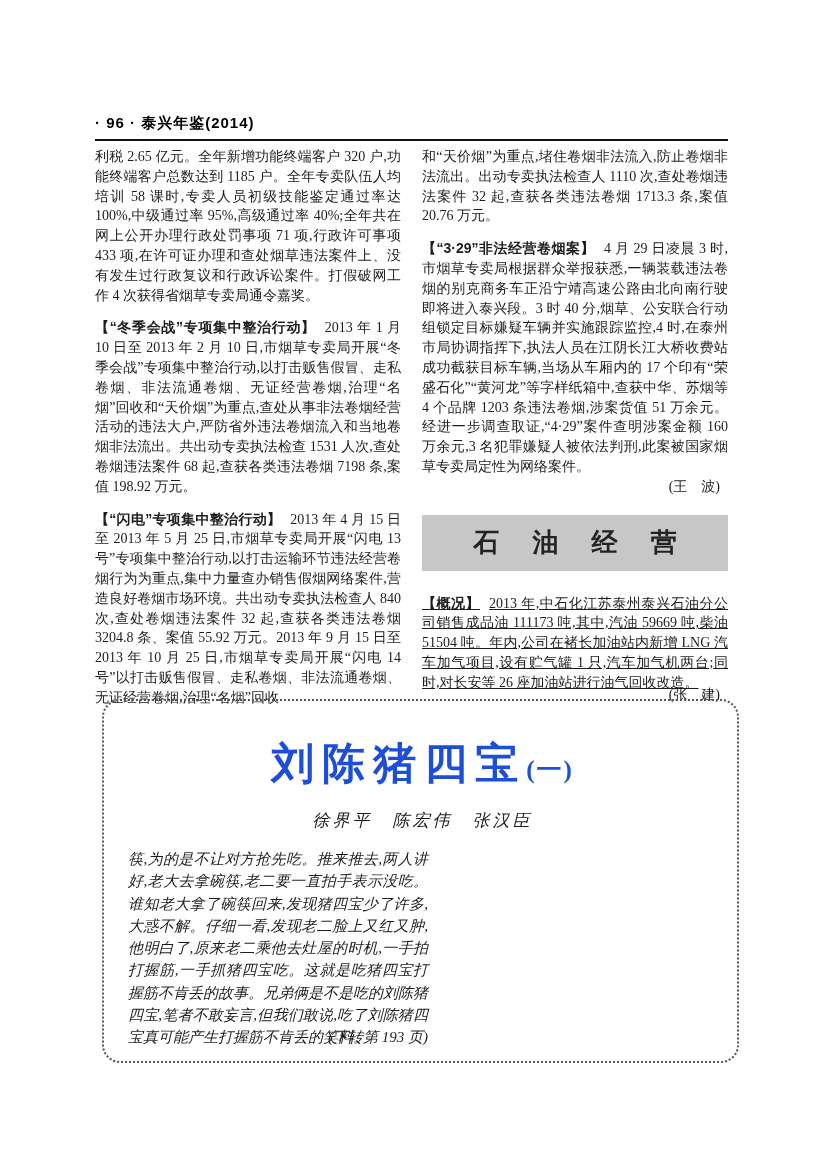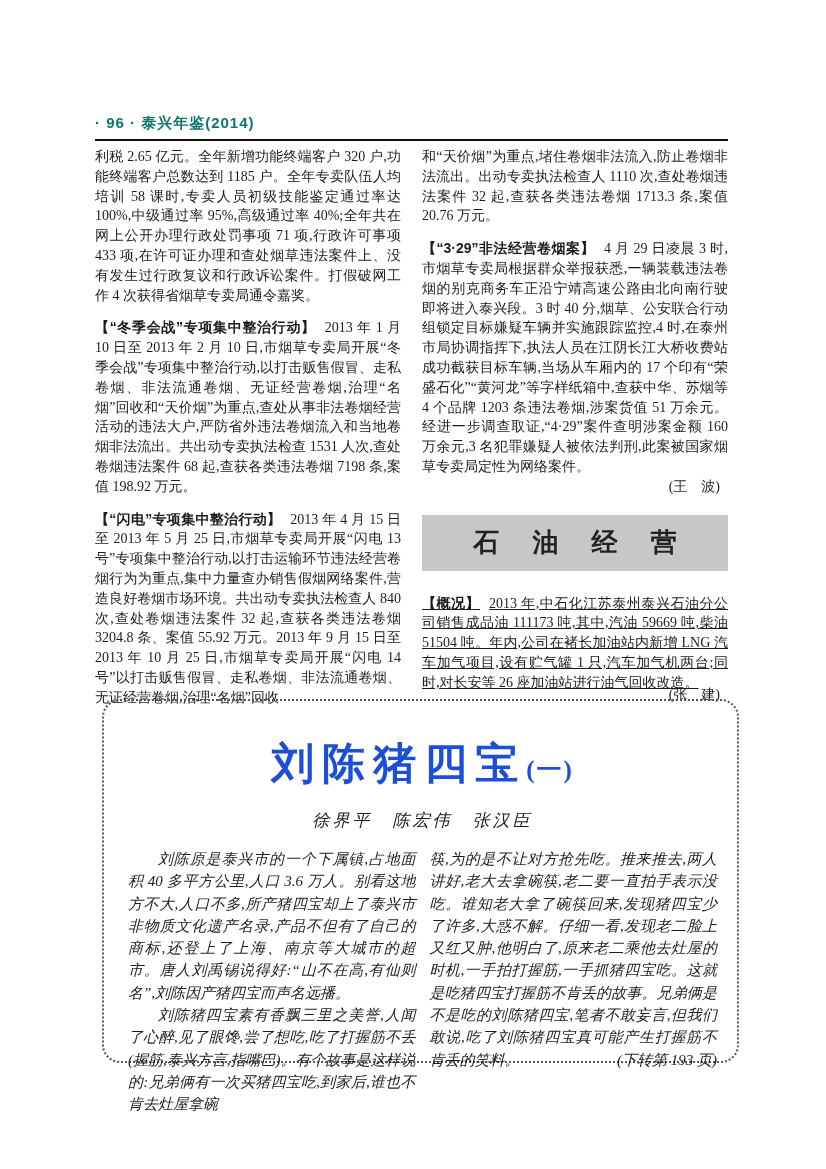--- a/index.html
+++ b/index.html
@@ -9,21 +9,21 @@
     width:826px; height:1169px;
     background:#ffffff;
     color:#1c1c1c;
     font-family:"Liberation Serif","DejaVu Serif",serif;
     overflow:hidden;
   }
   .header {
     position:absolute; left:95px; top:114px;
     font-family:"Liberation Sans","DejaVu Sans",sans-serif;
     font-weight:bold; font-size:15px; letter-spacing:1px;
-    color:#0f766e;
+    color:#000000;
   }
   .rule {
     position:absolute; left:95px; top:139px;
     width:633px; height:2px; background:#111;
   }
   .columns {
     position:absolute; left:95px; top:147px;
     width:633px; display:flex; gap:21px;
   }
   .col {
@@ -119,23 +119,19 @@
   </div>
 
   <div class="article-box">
     <div class="article-title">
       <span class="t-main">刘陈猪四宝</span><span class="t-suffix">(一)</span>
     </div>
     <div class="article-authors">徐界平　陈宏伟　张汉臣</div>
 
     <div class="article-cols">
       <div class="a-col">
-        <p class="a-para">刘陈原是泰兴市的一个下属镇,占地面积 40 多平方公里,人口 3.6 万人。别看这地方不大,人口不多,所产猪四宝却上了泰兴市非物质文化遗产名录,产品不但有了自己的商标,还登上了上海、南京等大城市的超市。唐人刘禹锡说得好:“山不在高,有仙则名”,刘陈因产猪四宝而声名远播。</p>
-        <p class="a-para">刘陈猪四宝素有香飘三里之美誉,人闻了心醉,见了眼馋,尝了想吃,吃了打握筋不丢(握筋,泰兴方言,指嘴巴)。有个故事是这样说的:兄弟俩有一次买猪四宝吃,到家后,谁也不肯去灶屋拿碗</p>
-      </div>
-      <div class="a-col">
         <p class="a-para noindent">筷,为的是不让对方抢先吃。推来推去,两人讲好,老大去拿碗筷,老二要一直拍手表示没吃。谁知老大拿了碗筷回来,发现猪四宝少了许多,大惑不解。仔细一看,发现老二脸上又红又肿,他明白了,原来老二乘他去灶屋的时机,一手拍打握筋,一手抓猪四宝吃。这就是吃猪四宝打握筋不肯丢的故事。兄弟俩是不是吃的刘陈猪四宝,笔者不敢妄言,但我们敢说,吃了刘陈猪四宝真可能产生打握筋不肯丢的笑料。</p>
         <div class="a-note">(下转第 193 页)</div>
       </div>
     </div>
   </div>
 
 </div>
 
 </body></html>

